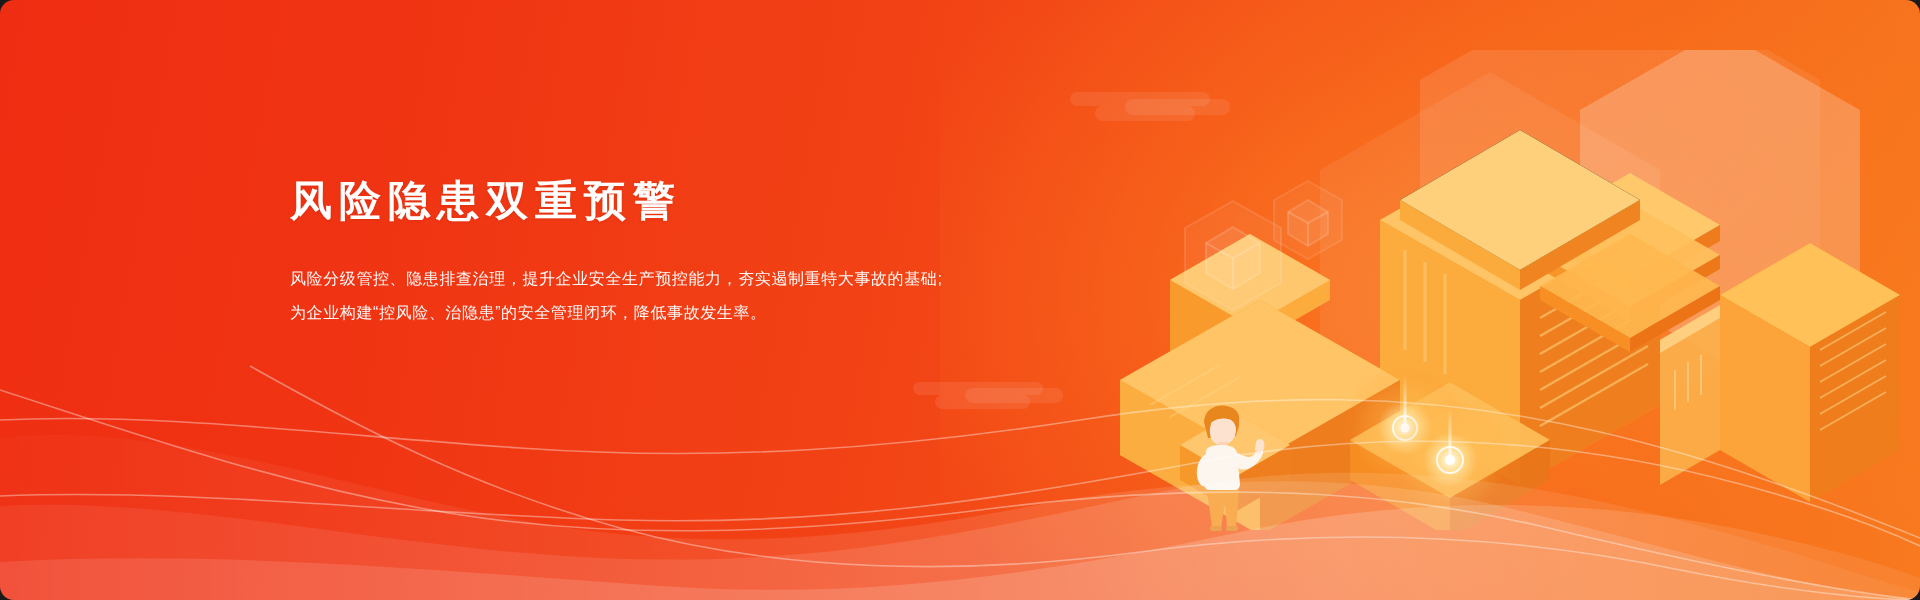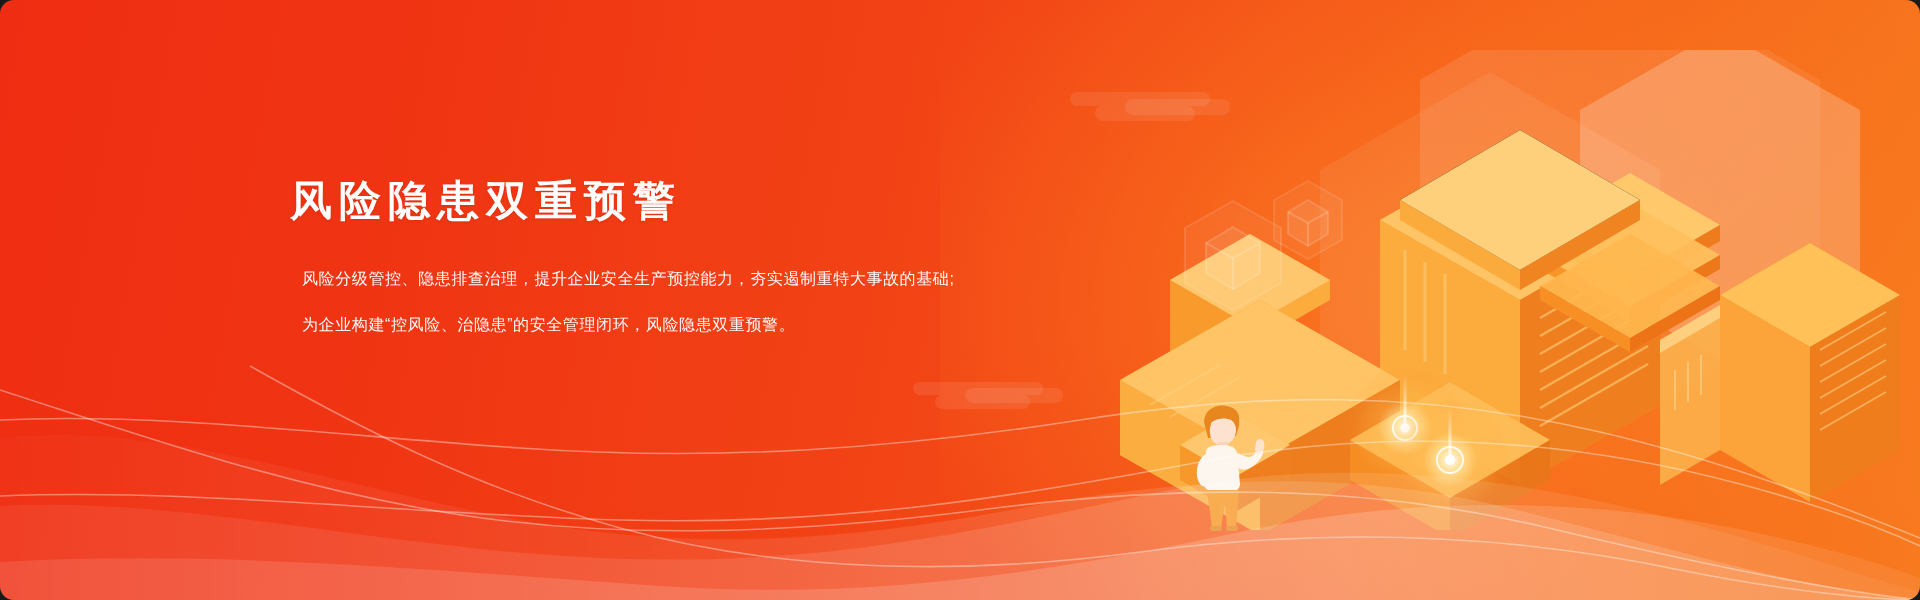--- a/index.html
+++ b/index.html
@@ -70,21 +70,21 @@
     line-height: 1.2;
     margin: 0 0 36px 0;
     white-space: nowrap;
     text-shadow: 0 1px 3px rgba(150,20,0,0.18);
   }
   .subline {
     color: #ffffff;
     font-size: 16px;
     line-height: 34px;
     letter-spacing: 0.6px;
-    margin: 12px;
+    margin: 0;
     white-space: nowrap;
     opacity: 0.97;
   }
 
   
   .glow-dot { position: absolute; pointer-events: none; }
   .glow-dot .halo {
     position: absolute;
     left: 0; top: 0;
     width: 100%; height: 100%;
@@ -360,16 +360,16 @@
       <path d="M0 226 C200 218, 400 244, 620 250 C840 256, 1020 226, 1200 192
                C1380 158, 1560 166, 1740 214 C1830 238, 1890 262, 1920 276"></path>
       <path d="M250 96 C360 158, 470 216, 620 258 C780 302, 960 306, 1140 282
                C1320 258, 1500 262, 1680 300 C1790 322, 1880 330, 1920 330"></path>
     </g>
   </svg>
 
   <div class="copy">
     <h1 class="headline">风险隐患双重预警</h1>
     <p class="subline">风险分级管控、隐患排查治理，提升企业安全生产预控能力，夯实遏制重特大事故的基础;</p>
-    <p class="subline">为企业构建“控风险、治隐患”的安全管理闭环，风险隐患双重预警。</p>
+    <p class="subline">为企业构建“控风险、治隐患”的安全管理闭环，降低事故发生率。</p>
   </div>
 
 </div>
 
 </body></html>

